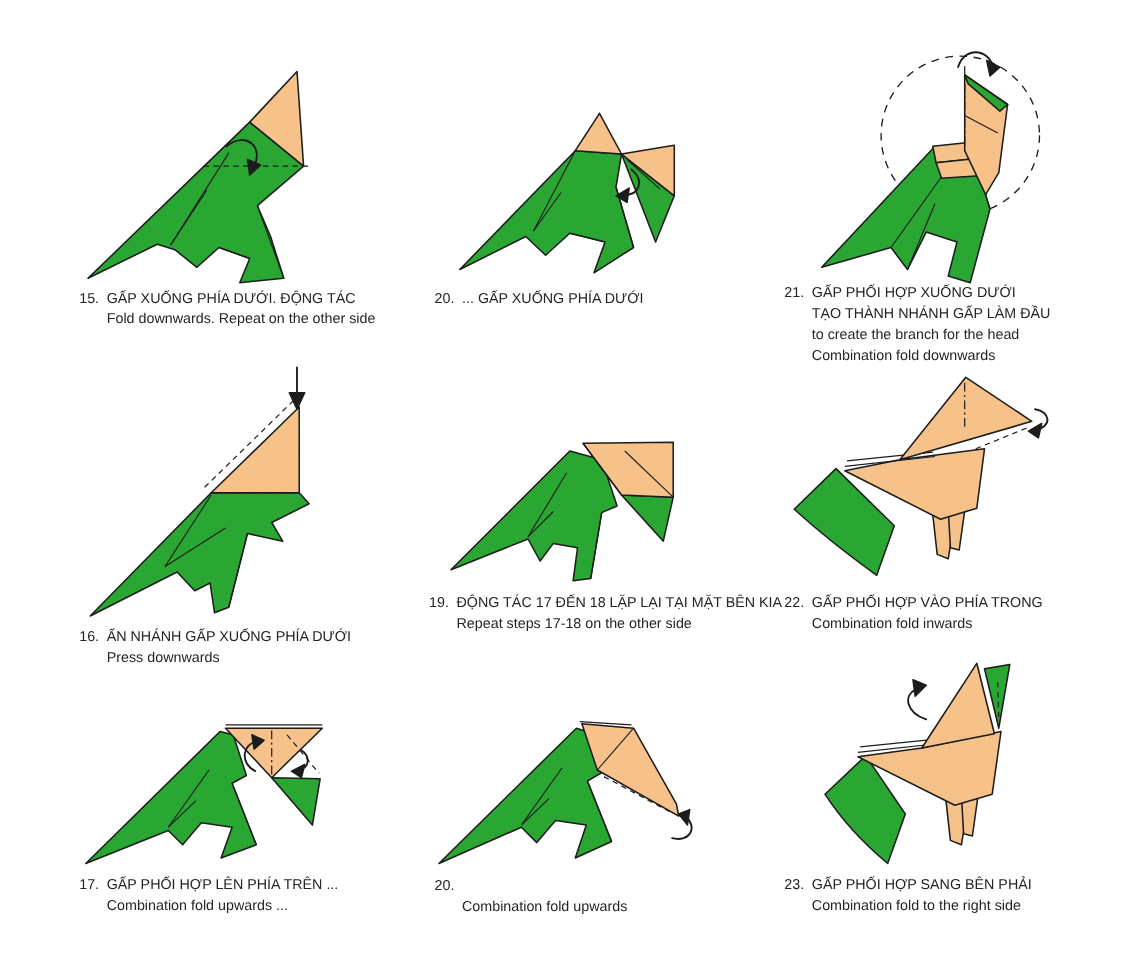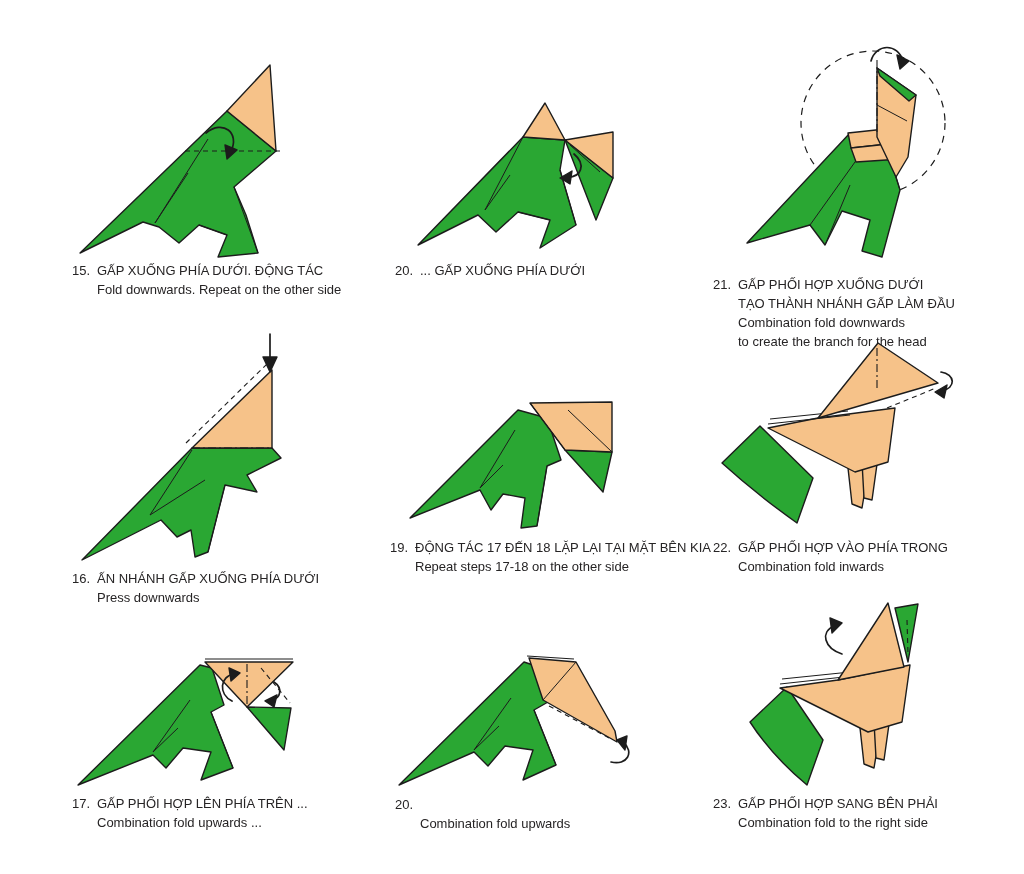--- a/index.html
+++ b/index.html
@@ -101,33 +101,33 @@
       <polygon class="tan" points="141,123 197,117 191,134 146,137"></polygon>
       <polygon class="tan" points="167,43 206,70 198,132 186,152 167,112"></polygon>
       <polygon class="green" points="167,43 206,70 199,76 170,51"></polygon>
       <path class="fold" d="M167,80 L197,96"></path>
       <path class="dashdot" d="M167,35 L167,110"></path>
       <g>
         <path class="arrow" d="M161,36 C166,18 188,18 193,36"></path>
         <polygon class="ahead" points="187,30 199,36 190,44"></polygon>
       </g>
     </svg>
-    <div class="caption" style="left:713px;top:275px">
+    <div class="caption" style="left:713px;top:256px">
       <div class="cap-row">
           <span class="cap-num">21.</span>
           <span>GẤP PHỐI HỢP XUỐNG DƯỚI</span>
         </div>
       <div class="cap-row cont">
           <span>TẠO THÀNH NHÁNH GẤP LÀM ĐẦU</span>
         </div>
       <div class="cap-row cont">
+          <span>to create the branch for the head</span>
+        </div>
+      <div class="cap-row cont">
           <span>Combination fold downwards</span>
-        </div>
-      <div class="cap-row cont">
-          <span>to create the branch for the head</span>
         </div>
     </div>
   </section>
 
   <section class="step">
     <svg class="fig" style="left:55px;top:330px" width="275" height="235" viewBox="0 0 275 235">
       <polygon class="green" points="137,118 217,118 226,128 192,145 202,162 170,155 153,222 140,227 136,200 122,207 106,190 27,230"></polygon>
       <path class="fold" d="M95,185 L137,120"></path>
       <path class="fold" d="M95,185 L150,150"></path>
       <path class="fold" d="M170,155 L153,222"></path>

